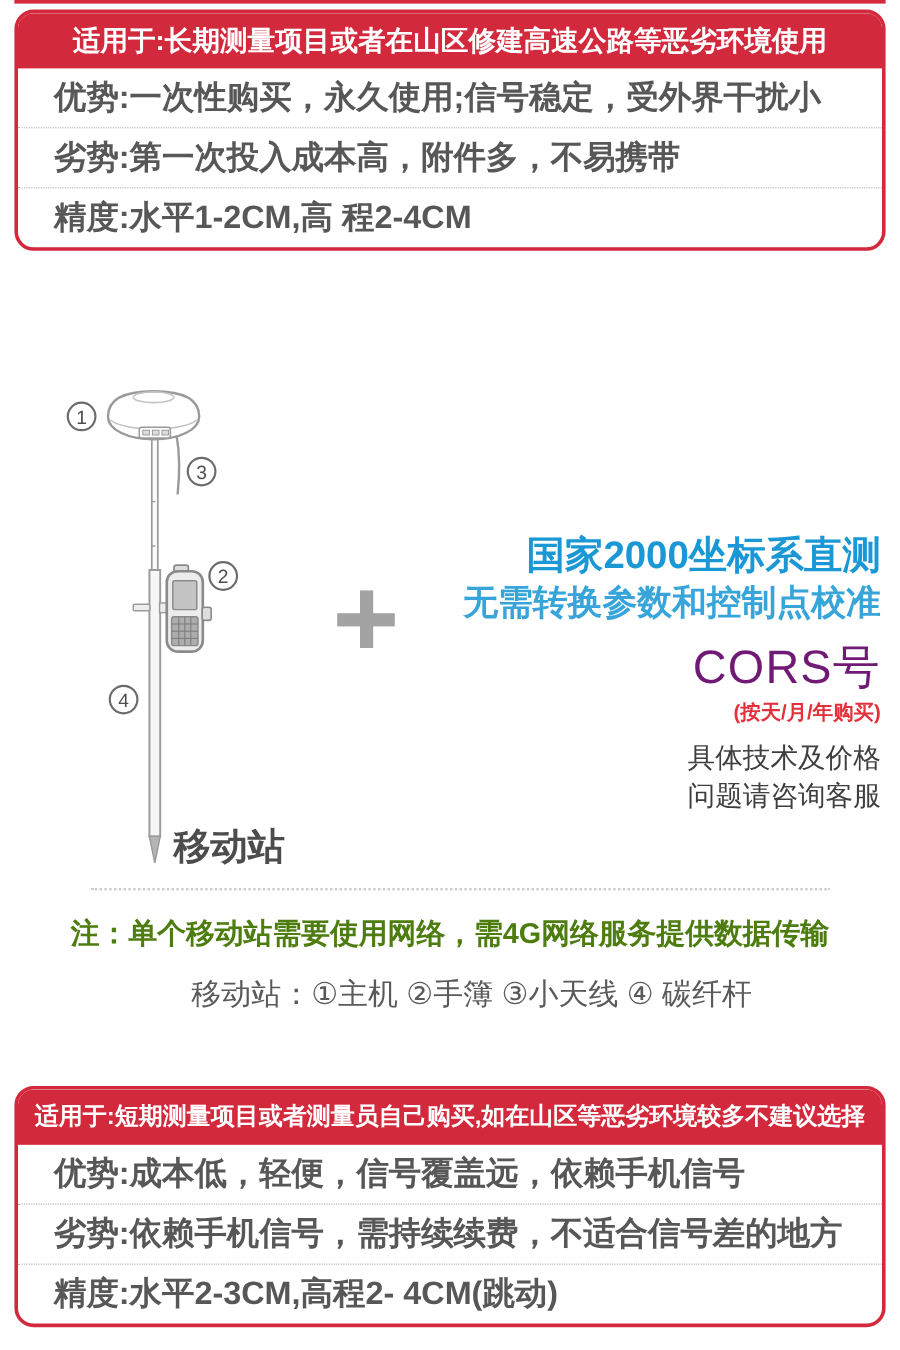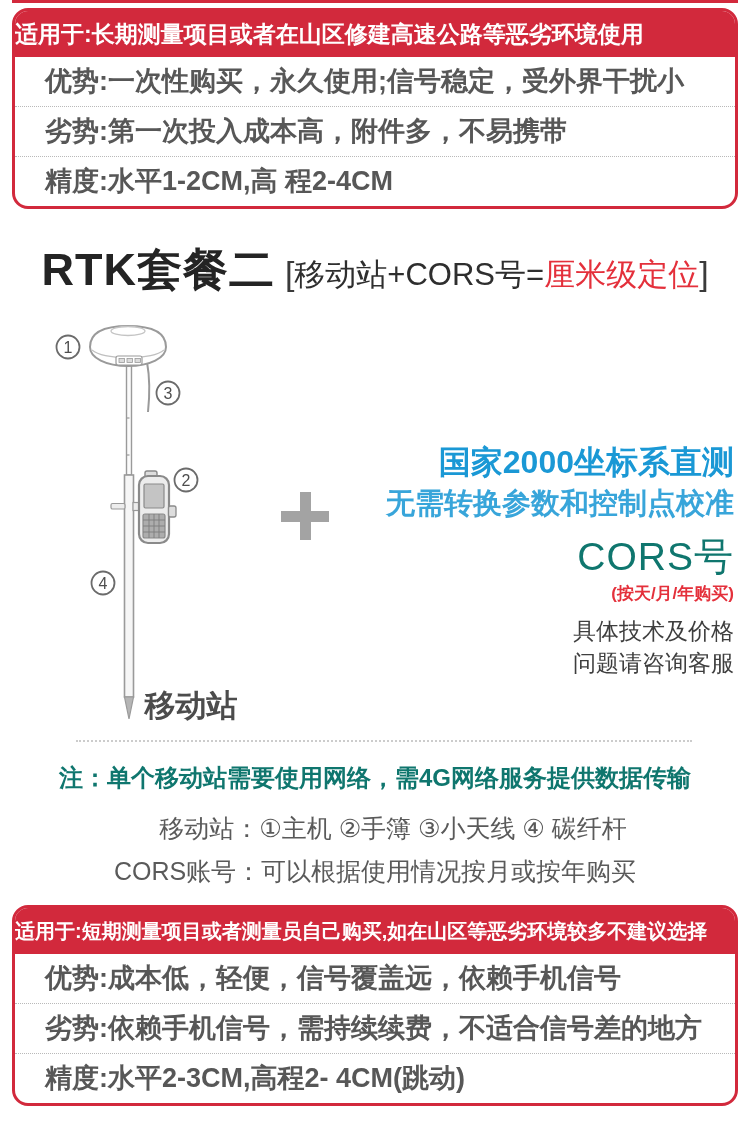--- a/index.html
+++ b/index.html
@@ -26,20 +26,21 @@
     border: 3px solid #d2293c;
     border-radius: 16px;
     overflow: hidden;
   }
   .box-top { top: 8px; }
   .box-bottom { top: 905px; }
   .info-box .box-header {
     background: #d2293c;
     color: #ffffff;
     font-weight: bold;
+    text-align: center;
     height: 46px;
     line-height: 46px;
     white-space: nowrap;
   }
   .box-top .box-header { font-size: 23px; letter-spacing: 0px; }
   .box-bottom .box-header { font-size: 20px; }
   .info-box .box-row {
     font-size: 27px;
     font-weight: bold;
     color: #575757;
@@ -80,54 +81,51 @@
     background: #a3a3a3;
   }
 
   
   .cors-panel {
     position: absolute; left: 338px; top: 444px; width: 396px;
     text-align: right; white-space: nowrap;
   }
   .cors-blue-1 { font-size: 32px; font-weight: bold; color: #1a98d5; line-height: 37px; }
   .cors-blue-2 { font-size: 29px; font-weight: 700; color: #38a5da; line-height: 34px; margin-top: 5px; }
-  .cors-title  { font-size: 39px; font-weight: 400; color: #0f766e; line-height: 44px; margin-top: 15px; letter-spacing: 1px; }
+  .cors-title  { font-size: 39px; font-weight: 400; color: #701a75; line-height: 44px; margin-top: 15px; letter-spacing: 1px; }
   .cors-buy    { font-size: 17px; font-weight: bold; color: #e4303b; line-height: 28px; margin-top: 1px; }
   .cors-svc    { font-size: 23px; font-weight: 500; color: #3e3e3e; line-height: 32px; }
   .cors-svc.first { margin-top: 7px; }
 
   
   .divider {
     position: absolute; left: 76px; top: 740px; width: 616px; height: 0;
     border-top: 2px dotted #cccccc;
   }
 
   
   .note { position: absolute; left: 0; width: 100%; text-align: center; white-space: nowrap; }
-  .note-warning { top: 762px; font-size: 24px; font-weight: bold; color: #0f766e; }
+  .note-warning { top: 762px; font-size: 24px; font-weight: bold; color: #4d7c0f; }
   .note-parts   { top: 812px; font-size: 25px; font-weight: 400; color: #5a5a5a; padding-left: 36px; }
   .note-cors    { top: 855px; font-size: 25px; font-weight: 400; color: #5a5a5a; }
 </style>
 </head>
 <body>
 
 <div id="page">
 
   <div class="top-strip"></div>
 
   <div class="info-box box-top">
     <div class="box-header">适用于:长期测量项目或者在山区修建高速公路等恶劣环境使用</div>
     <div class="box-row">优势:一次性购买，永久使用;信号稳定，受外界干扰小</div>
     <div class="box-row">劣势:第一次投入成本高，附件多，不易携带</div>
     <div class="box-row">精度:水平1-2CM,高 程2-4CM</div>
   </div>
 
-  <div class="pkg-title">
-    <span class="t-main">RTK套餐二</span><span class="gap"></span><span class="t-bracket">[</span><span class="t-formula">移动站+CORS号=</span><span class="t-highlight">厘米级定位</span><span class="t-bracket">]</span>
-  </div>
 
   <svg class="diagram" viewBox="0 0 285 405" xmlns="http://www.w3.org/2000/svg">
 
     <path d="M117,42 q4,22 1,50" fill="none" stroke="#9a9a9a" stroke-width="2"></path>
 
     <rect x="96.5" y="44" width="5" height="111" fill="#fbfbfb" stroke="#9a9a9a" stroke-width="1.4"></rect>
     <line x1="96.5" y1="98" x2="99.5" y2="98" stroke="#9a9a9a" stroke-width="1.2"></line>
     <line x1="96.5" y1="135" x2="99.5" y2="135" stroke="#9a9a9a" stroke-width="1.2"></line>
 
     <rect x="94.5" y="155" width="9" height="222" fill="#f6f6f6" stroke="#9a9a9a" stroke-width="1.6"></rect>
@@ -186,21 +184,20 @@
     <div class="cors-title">CORS号</div>
     <div class="cors-buy">(按天/月/年购买)</div>
     <div class="cors-svc first">具体技术及价格</div>
     <div class="cors-svc">问题请咨询客服</div>
   </div>
 
   <div class="divider"></div>
 
   <div class="note note-warning">注：单个移动站需要使用网络，需4G网络服务提供数据传输</div>
   <div class="note note-parts">移动站：①主机 ②手簿 ③小天线 ④ 碳纤杆</div>
-  <div class="note note-cors">CORS账号：可以根据使用情况按月或按年购买</div>
 
   <div class="info-box box-bottom">
     <div class="box-header">适用于:短期测量项目或者测量员自己购买,如在山区等恶劣环境较多不建议选择</div>
     <div class="box-row">优势:成本低，轻便，信号覆盖远，依赖手机信号</div>
     <div class="box-row">劣势:依赖手机信号，需持续续费，不适合信号差的地方</div>
     <div class="box-row">精度:水平2-3CM,高程2- 4CM(跳动)</div>
   </div>
 
 </div>
 

